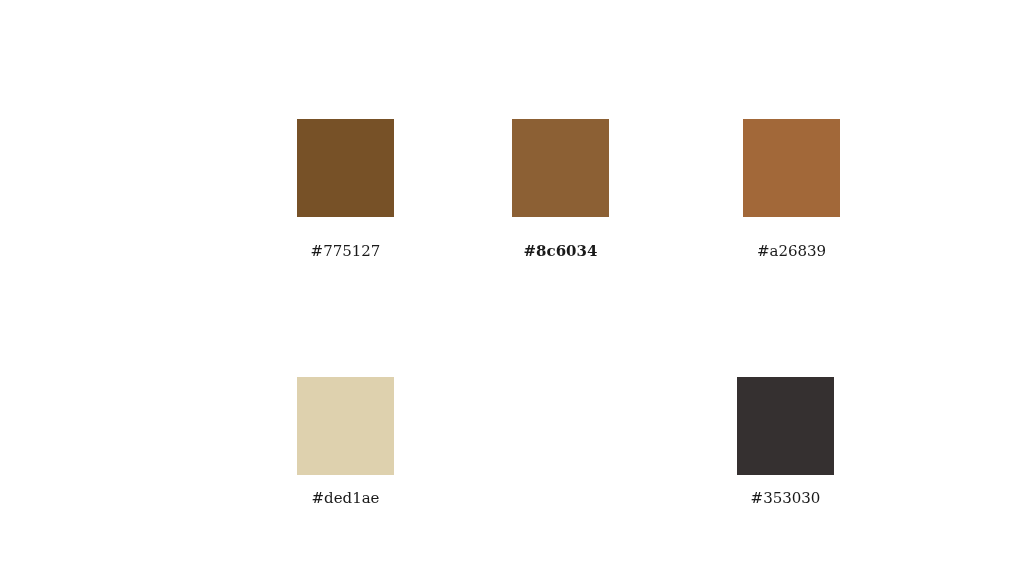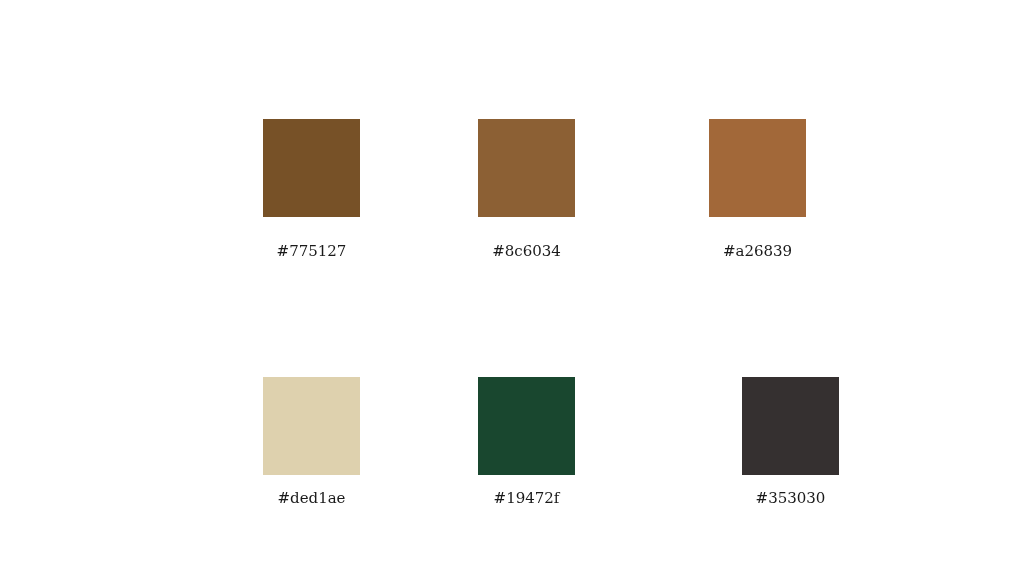--- a/index.html
+++ b/index.html
@@ -11,20 +11,21 @@
     height: 576px;
     background: #ffffff;
     font-family: "DejaVu Serif", "Liberation Serif", serif;
     overflow: hidden;
   }
   #palette-canvas {
     position: relative;
     width: 932px;
     height: 576px;
     background: #ffffff;
+    margin-left: 34px;
   }
   .swatch-cell {
     position: absolute;
     width: 97px;
     display: flex;
     flex-direction: column;
     align-items: center;
   }
   .swatch-chip {
     width: 97px;
@@ -49,38 +50,34 @@
 </head>
 <body style="background-color: rgb(255, 255, 255);">
 
 <div id="palette-canvas">
 
   <div class="swatch-cell row-top" style="left:263px; top:119px;">
     <span class="swatch-chip" style="background-color: rgb(119, 81, 39);"></span>
     <span class="swatch-label">#775127</span>
   </div>
 
-  <div class="swatch-cell row-top" style="left:478px; top:119px;">
+  <div class="swatch-cell row-top" style="left:478px; top:119px;font-weight:bold;">
     <span class="swatch-chip" style="background-color: rgb(140, 96, 52);"></span>
     <span class="swatch-label">#8c6034</span>
   </div>
 
   <div class="swatch-cell row-top" style="left:709px; top:119px;">
     <span class="swatch-chip" style="background-color: rgb(162, 104, 57);"></span>
     <span class="swatch-label">#a26839</span>
   </div>
 
   <div class="swatch-cell row-bottom" style="left:263px; top:377px;justify-content:center;">
     <span class="swatch-chip" style="background-color: rgb(222, 209, 174);"></span>
     <span class="swatch-label">#ded1ae</span>
   </div>
 
-  <div class="swatch-cell row-bottom" style="left:478px; top:377px;">
-    <span class="swatch-chip" style="background-color: rgb(25, 71, 47);"></span>
-    <span class="swatch-label">#19472f</span>
-  </div>
 
-  <div class="swatch-cell row-bottom" style="left:742px; top:377px;">
+  <div class="swatch-cell row-bottom" style="left:703px; top:377px;">
     <span class="swatch-chip" style="background-color: rgb(53, 48, 48);"></span>
     <span class="swatch-label">#353030</span>
   </div>
 
 </div>
 
 </body></html>

